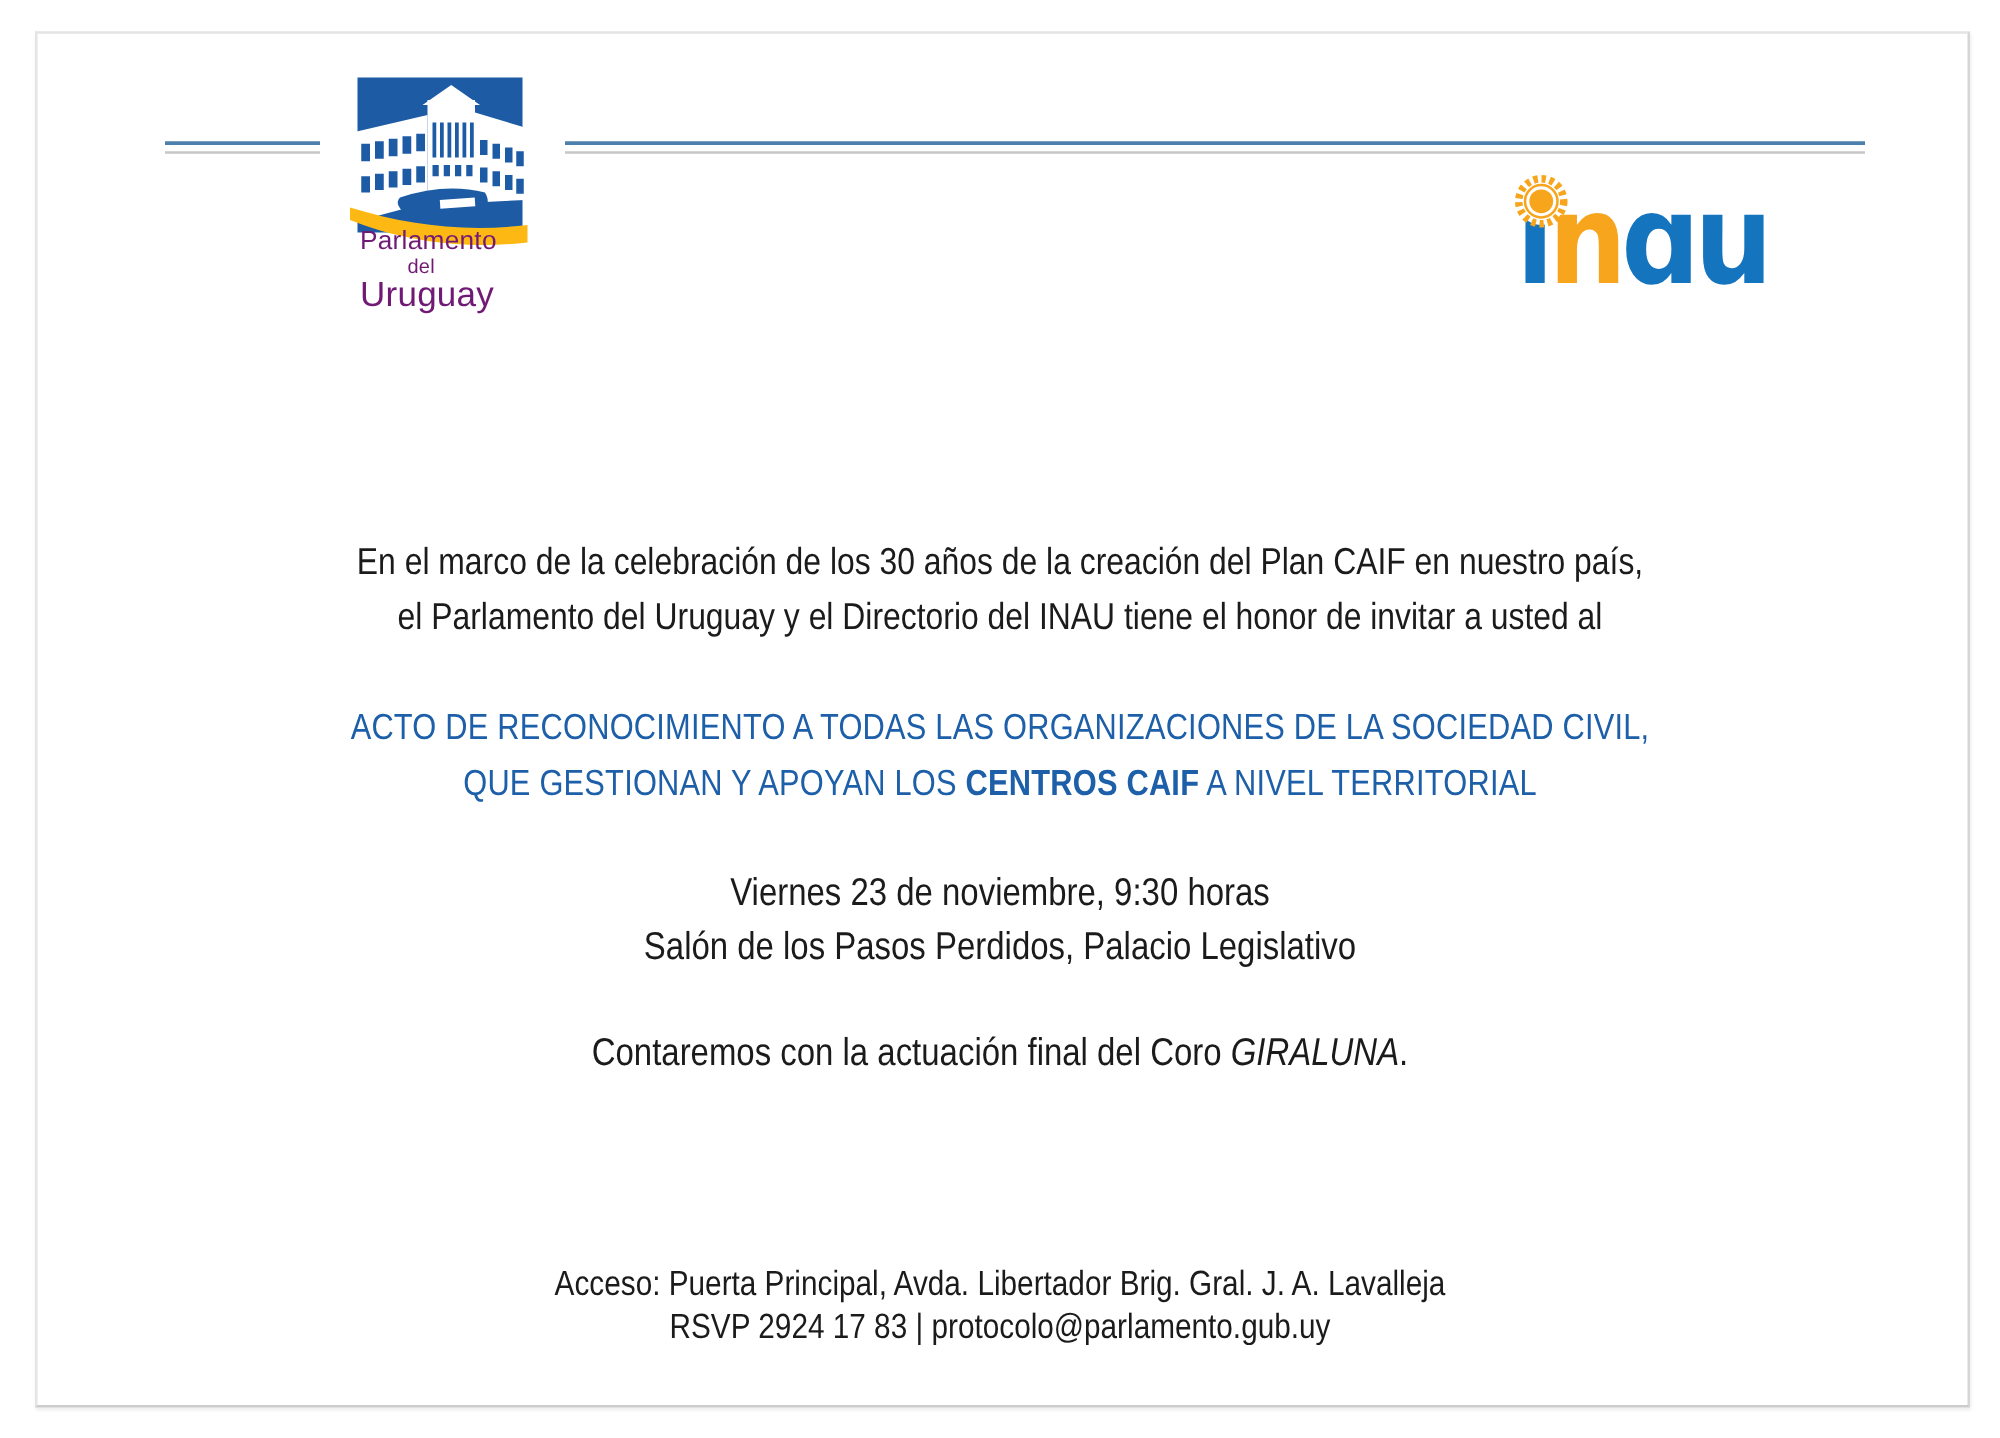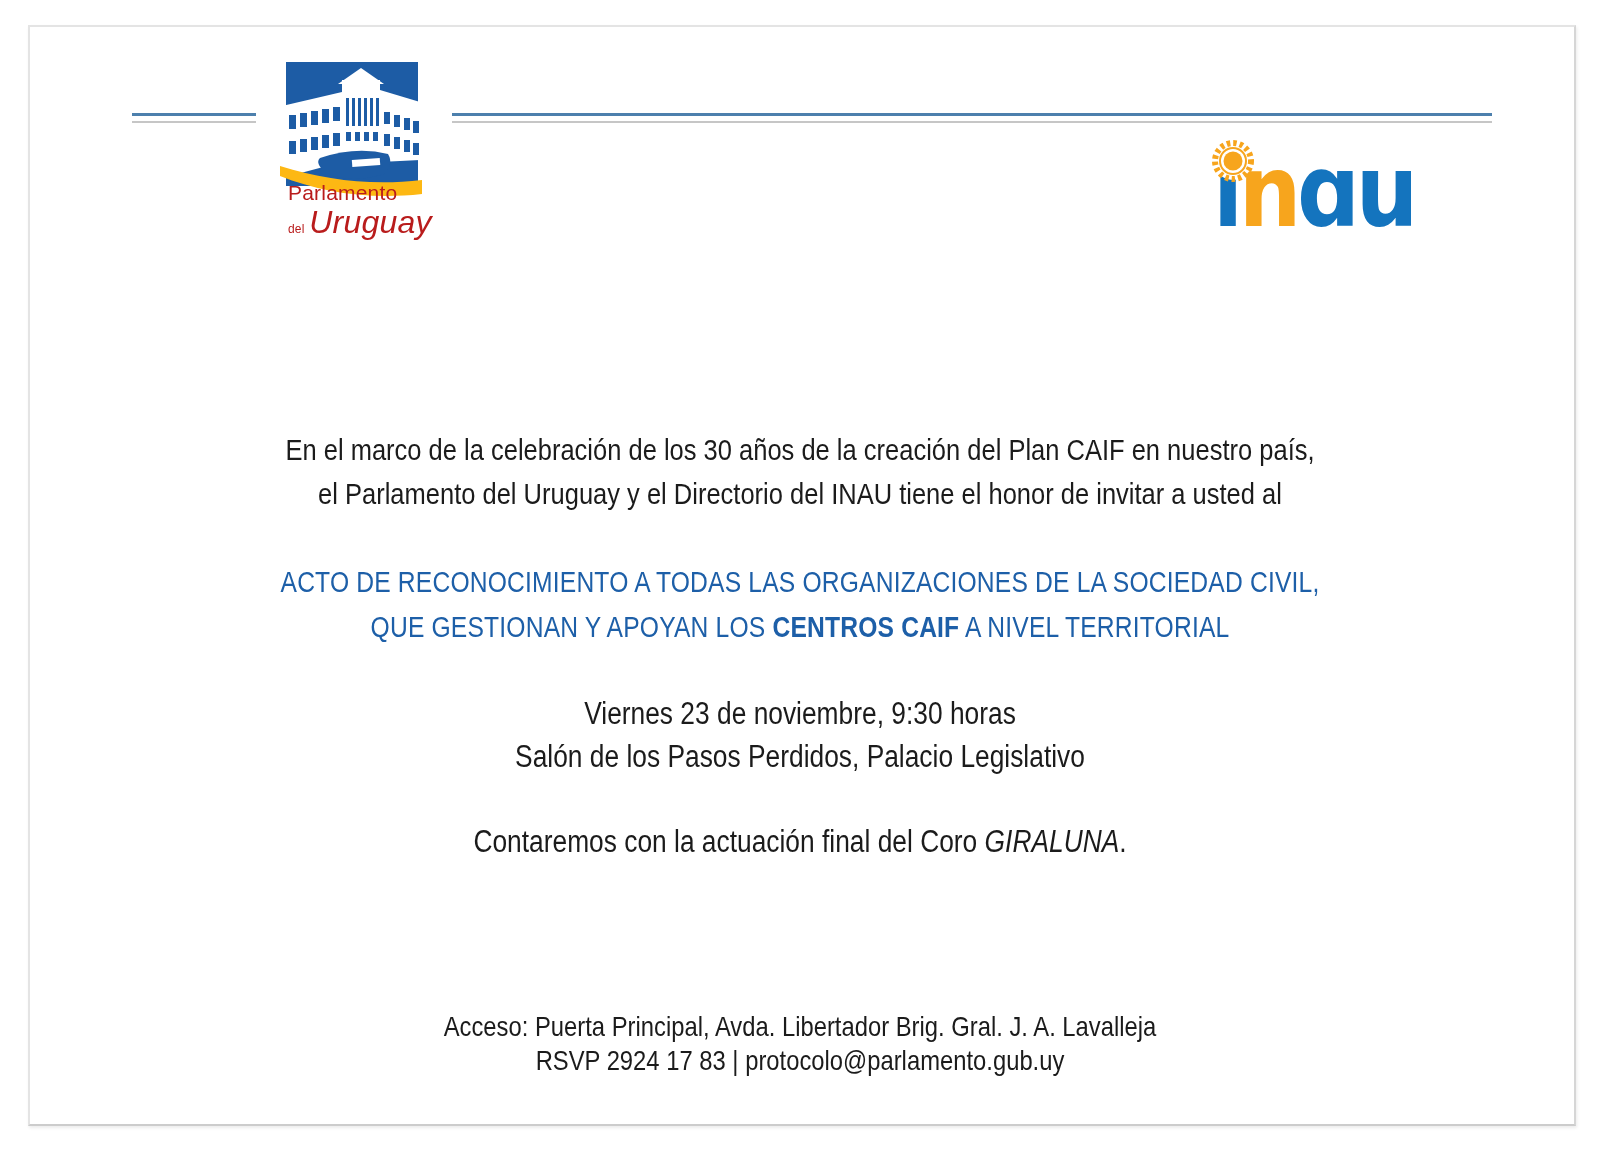--- a/index.html
+++ b/index.html
@@ -18,25 +18,25 @@
   .rule-blue{top:113px;height:3px;background:#4d80ad;}
   .rule-gray{top:121px;height:2px;background:#c6c6c6;}
 
   
   #parl-logo{
     position:absolute;left:256px;top:46px;width:196px;height:215px;
     background:#ffffff;
   }
   #parl-logo svg{position:absolute;left:30px;top:16px;overflow:visible;}
   .parl-text{position:absolute;left:32px;top:136px;width:160px;line-height:1;
-    color:#b91c1c;letter-spacing:0.2px;}
+    color:#701a75;letter-spacing:0.2px;}
   .parl-line1{font-size:21px;margin-top:0;}
   .parl-line2{margin-top:3px;}
-  .parl-del{font-size:12px;}
-  .parl-uruguay{font-size:32px;font-style:italic;}
+  .parl-del{font-size:16px;margin-left:38px;}
+  .parl-uruguay{font-size:28px;}
 
   
   #inau-logo{position:absolute;left:1195px;top:128px;width:260px;height:135px;}
   #inau-sun{position:absolute;left:15px;top:10px;}
   #inau-word{
     position:absolute;left:18px;top:14px;
     font-family:"DejaVu Sans",sans-serif;font-weight:bold;
     font-size:100px;line-height:100px;letter-spacing:-5px;
     transform:scaleX(0.88);transform-origin:0 0;white-space:nowrap;
   }

